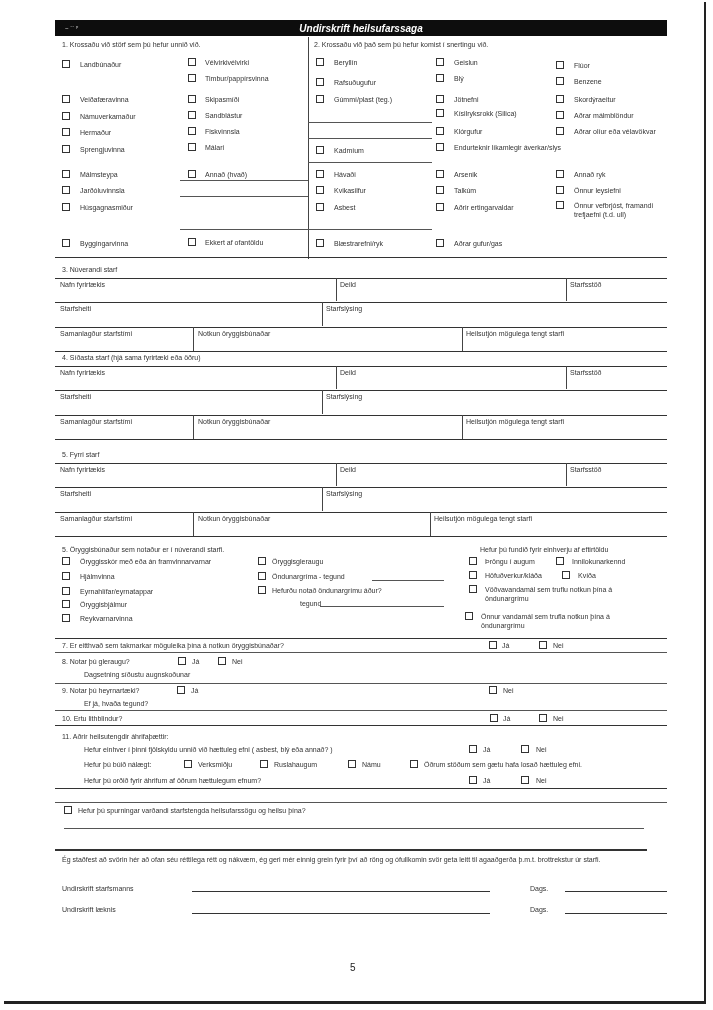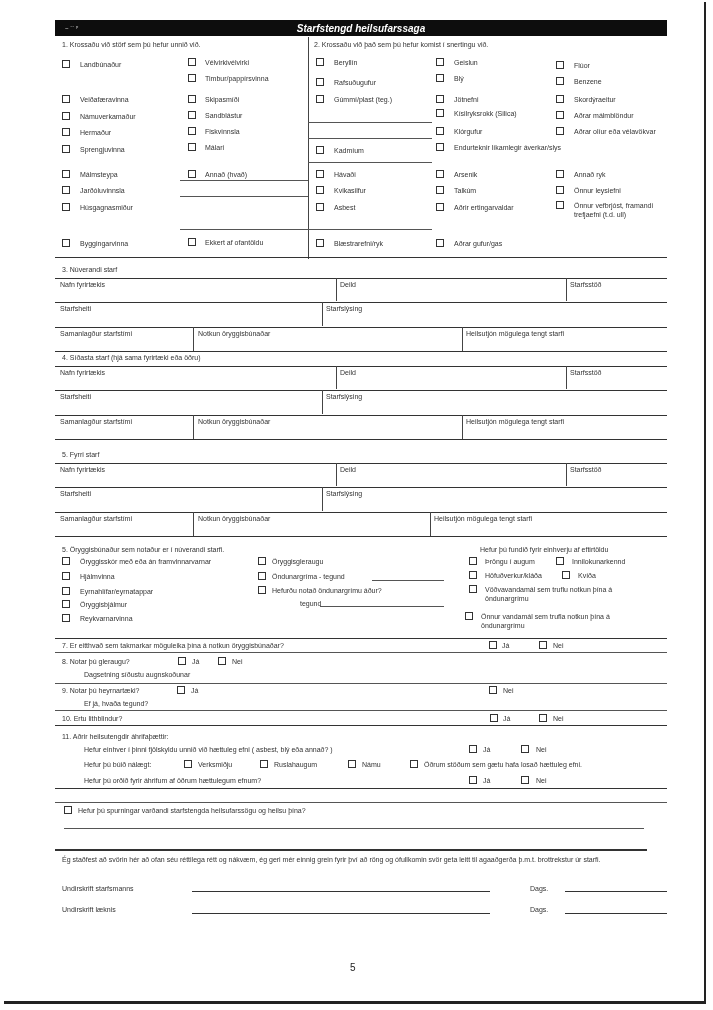--- a/index.html
+++ b/index.html
@@ -16,21 +16,21 @@
   .lbl{position:absolute;white-space:nowrap;font-size:7px;color:#333;line-height:1}
   .pnum{position:absolute;left:350px;top:962px;font-size:10px}
 </style>
 </head>
 <body>
 
 <div class="page"></div>
 
 <div class="hdr">
   <span class="l">~ ⁻⁻ ᵖ</span>
-  <span class="t">Starfstengd heilsufarssaga</span>
+  <span class="t">Undirskrift heilsufarssaga</span>
 </div>
 
 <div id="root">
     <div class="lbl" style="left: 62px; top: 41px;">1.   Krossaðu við störf sem þú hefur unnið við.</div>
     <div class="lbl" style="left: 314px; top: 41px;">2.   Krossaðu við það sem þú hefur komist í snertingu við.</div>
     <div class="vl" style="left: 308px; top: 37px; height: 222px;"></div>
     <div class="cb" style="left: 62px; top: 60px;"></div>
     <div class="lbl" style="left: 80px; top: 61px;">Landbúnaður</div>
     <div class="cb" style="left: 62px; top: 95px;"></div>
     <div class="lbl" style="left: 80px; top: 96px;">Veiðafæravinna</div>

